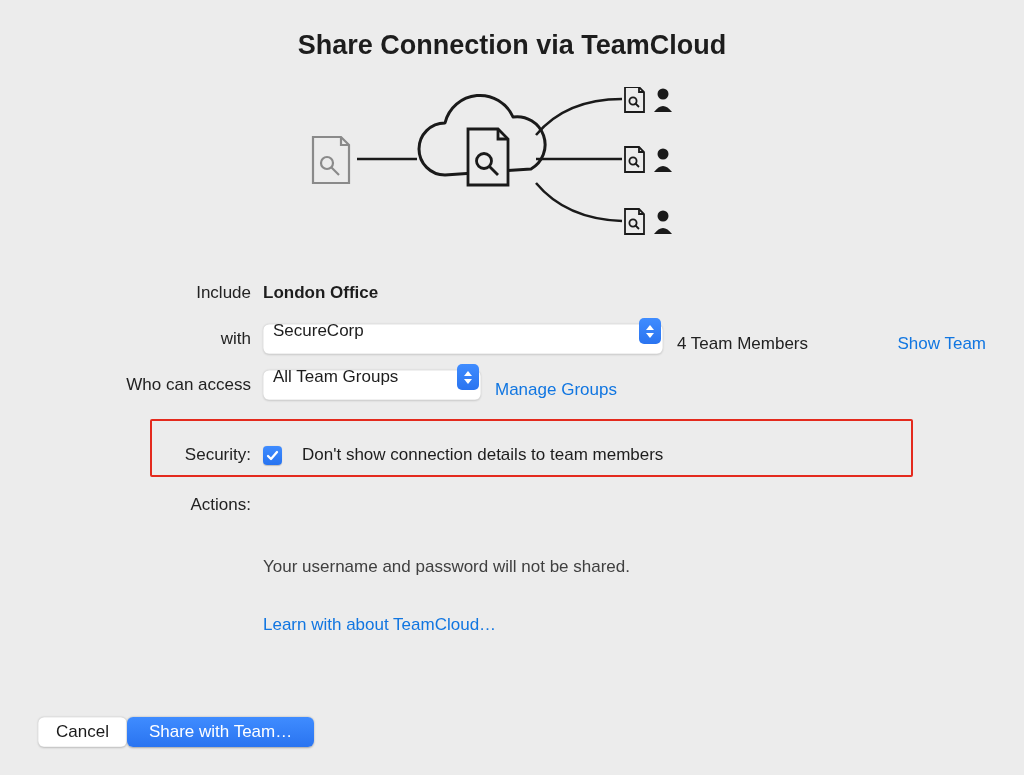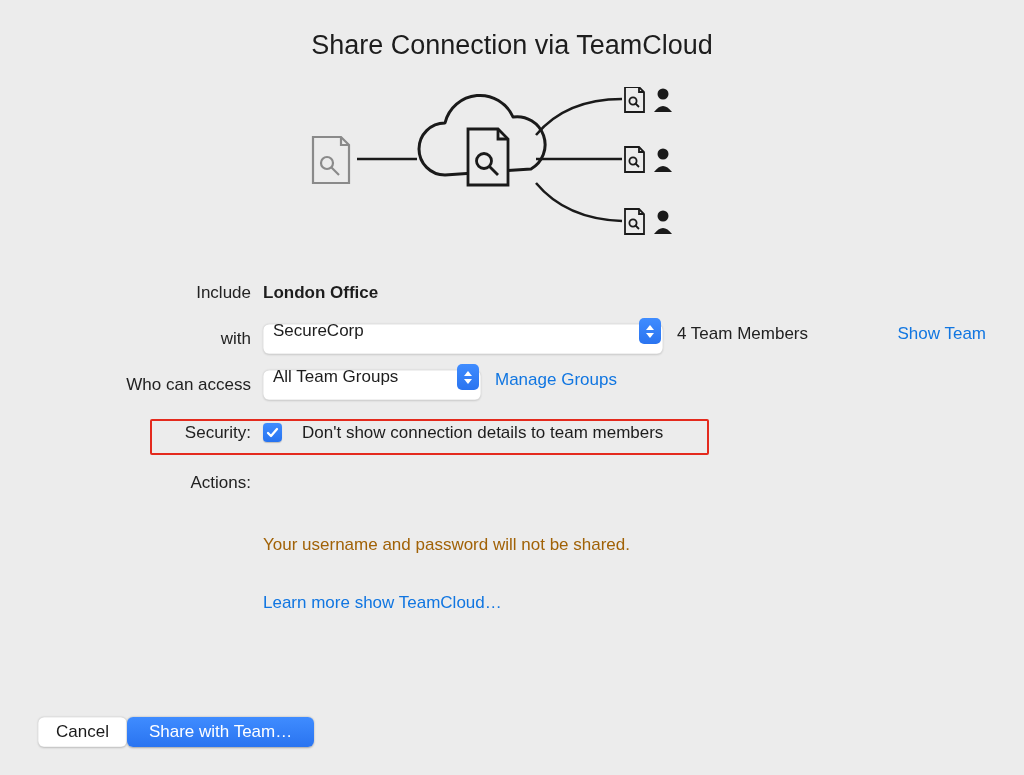--- a/index.html
+++ b/index.html
@@ -14,21 +14,21 @@
     }
     .window {
       width: 100%;
       height: 100%;
       padding: 30px 38px 28px 38px;
       display: flex;
       flex-direction: column;
     }
     .title {
       font-size: 27px;
-      font-weight: 400;
+      font-weight: 700;
       text-align: center;
       margin-bottom: 26px;
     }
     .diagram {
       align-self: center;
       width: 420px;
       height: 160px;
       margin-bottom: 26px;
     }
     .form {
@@ -44,21 +44,21 @@
     .label-col {
       width: 225px;
       text-align: right;
       padding-right: 12px;
       font-size: 17px;
       color: #222;
     }
     .value-col {
       flex: 1;
       display: flex;
-      align-items: flex-start;
+      align-items: flex-end;
       gap: 14px;
     }
     .bold { font-weight: 700; }
 
     .select {
       display: inline-flex;
       align-items: center;
       background: #fff;
       border-radius: 6px;
       box-shadow: 0 0.5px 2px rgba(0,0,0,0.15), inset 0 0 0 0.5px rgba(0,0,0,0.12);
@@ -85,44 +85,44 @@
 
     .link {
       color: #1176e1;
       font-size: 17px;
       cursor: pointer;
     }
 
     .highlight-box {
       border: 2.5px solid #e42a1d;
       border-radius: 2px;
-      padding: 2px 12px 10px 0;
+      padding: 24px 12px 10px 0;
       margin-left: 112px;
-      width: 559px;
+      width: 763px;
       display: flex;
       align-items: center;
     }
     .highlight-box .label-col { width: 111px; }
 
     .checkbox {
       width: 19px;
       height: 19px;
       border-radius: 4px;
       background: linear-gradient(#3f8cff,#2773f0);
       display: inline-flex;
       align-items: center;
       justify-content: center;
       flex-shrink: 0;
       margin-right: 6px;
       box-shadow: 0 0.5px 1px rgba(0,0,0,0.2);
     }
     .checkbox svg { display:block; }
 
     .note {
-      color: #a16207;
+      color: #404040;
       font-size: 17px;
     }
 
     .footer {
       margin-top: auto;
       display: flex;
       justify-content: flex-start;
       align-items: center;
     }
     .btn {
@@ -299,21 +299,21 @@
       <div class="value-col">
         <span class="note">Your username and password will not be shared.</span>
       </div>
     </div>
 
     <div style="height:18px"></div>
 
     <div class="row">
       <div class="label-col"></div>
       <div class="value-col">
-        <span class="link">Learn more show TeamCloud…</span>
+        <span class="link">Learn with about TeamCloud…</span>
       </div>
     </div>
 
   </div>
 
   <div class="footer">
     <button class="btn btn-default">Cancel</button>
     <button class="btn btn-primary">Share with Team…</button>
   </div>
 

